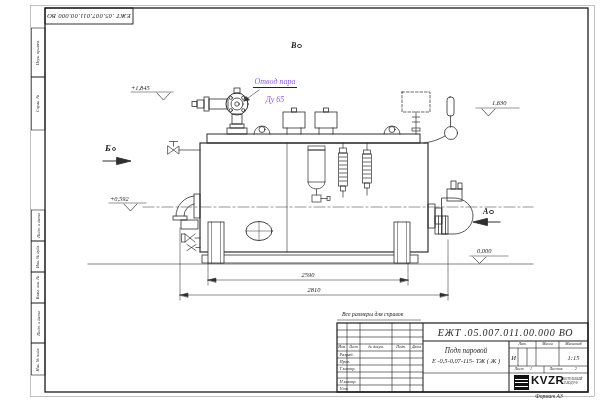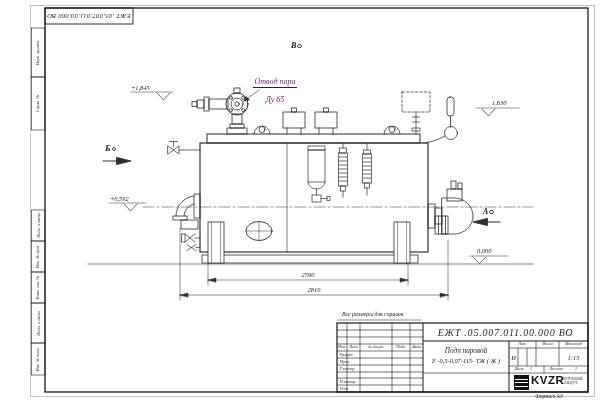--- a/index.html
+++ b/index.html
@@ -6,21 +6,21 @@
   .sheet{position:relative;width:600px;height:400px;background:var(--paper,#fff);
          font-family:"Liberation Serif",serif;overflow:hidden;color:var(--line,#2f2f2f);}
   svg.art{position:absolute;left:0;top:0;}
   .lbl{position:absolute;font-style:italic;white-space:nowrap;color:#222;}
   .ctr{text-align:center;}
   
   .mcell{position:absolute;left:31px;width:14px;display:flex;align-items:center;justify-content:center;}
   .mcell span{transform:rotate(-90deg);white-space:nowrap;font-size:4.3px;font-style:italic;color:#333;}
   .stamp{position:absolute;left:45px;top:8px;width:88px;height:16px;display:flex;align-items:center;justify-content:center;}
   .stamp span{transform:rotate(180deg);font-size:6.6px;font-style:italic;letter-spacing:.3px;color:#222;}
-  .callout{position:absolute;left:238px;top:70px;width:74px;text-align:center;font-style:italic;color:#701a75;}
+  .callout{position:absolute;left:238px;top:70px;width:74px;text-align:center;font-style:italic;color:#8b5cf6;}
   .callout .l1{display:inline-block;font-size:8px;border-bottom:.8px solid #222;padding:0 2px 1px 2px;}
   .callout .l2{font-size:8px;margin-top:4px;}
   .elev{font-size:6.4px;}
   .view{font-size:9px;font-weight:bold;}
   .vmark{display:inline-block;width:2.5px;height:2.5px;border:.5px solid #444;border-radius:50%;
          vertical-align:middle;margin-left:1px;}
   .dim{font-size:6.4px;width:40px;text-align:center;}
   .tb{font-style:italic;color:#1d1d1d;}
   .hdr{font-size:3.9px;height:7px;line-height:7px;text-align:center;}
   .sig{font-size:4.4px;height:7px;line-height:7px;padding-left:1.5px;}

